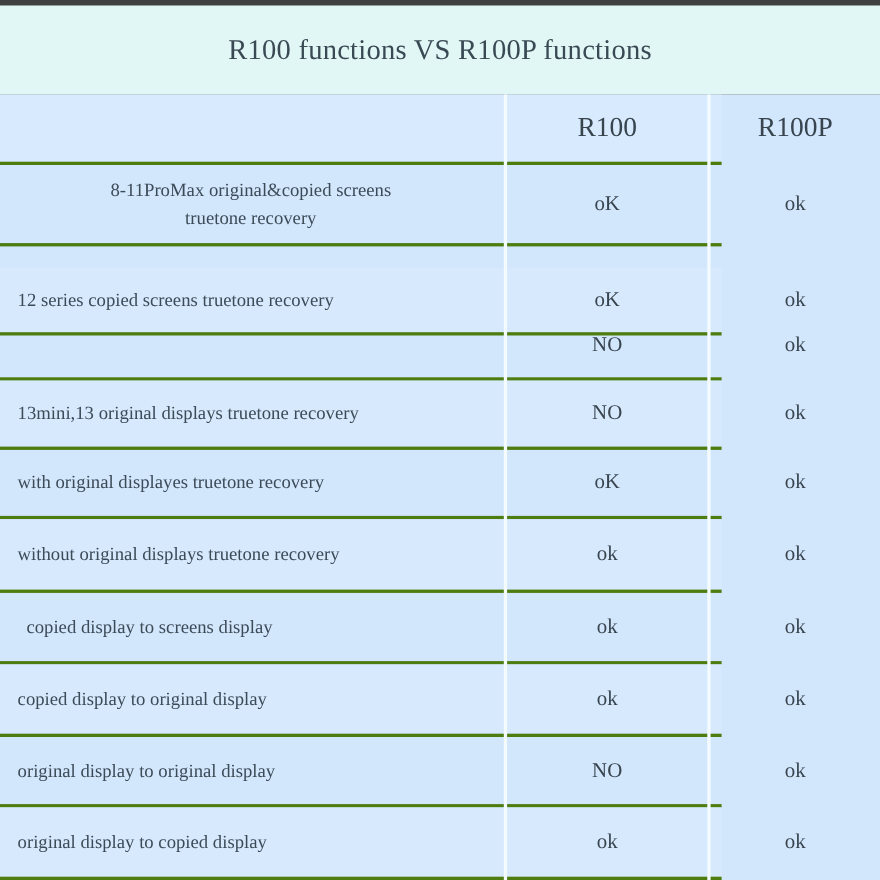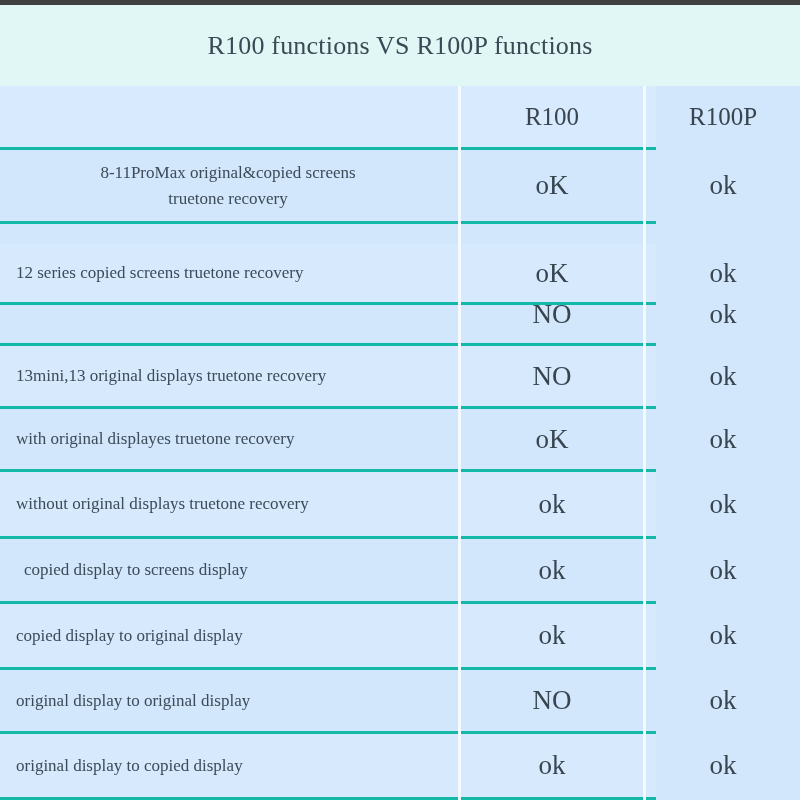--- a/index.html
+++ b/index.html
@@ -53,21 +53,21 @@
     width: 3px;
     background: #f4fbff;
   }
   .vline.v1 { left: 458px; }
   .vline.v2 { left: 643px; }
 
   .row {
     position: absolute;
     left: 0;
     width: 656px;
-    border-bottom: 3px solid #14b8a6;
+    border-bottom: 3px solid #4d7c0f;
     box-sizing: border-box;
   }
   .row.alt { background: #d7e9fd; }
 
   .cell-label {
     position: absolute;
     left: 0;
     top: 0;
     width: 458px;
     height: 100%;
@@ -91,21 +91,21 @@
     position: absolute;
     top: 0;
     height: 100%;
     display: flex;
     align-items: center;
     justify-content: center;
   }
   .cell-val.c1 { left: 461px; width: 182px; }
   .cell-val.c2 { left: 646px; width: 154px; }
   .cell-val .txt {
-    font-size: 27px;
+    font-size: 19px;
     color: #38454f;
   }
 
   
   .row.header {
     top: 0;
     height: 64px;
     background: #d8eafd;
   }
   .row.header .cell-val .txt {

